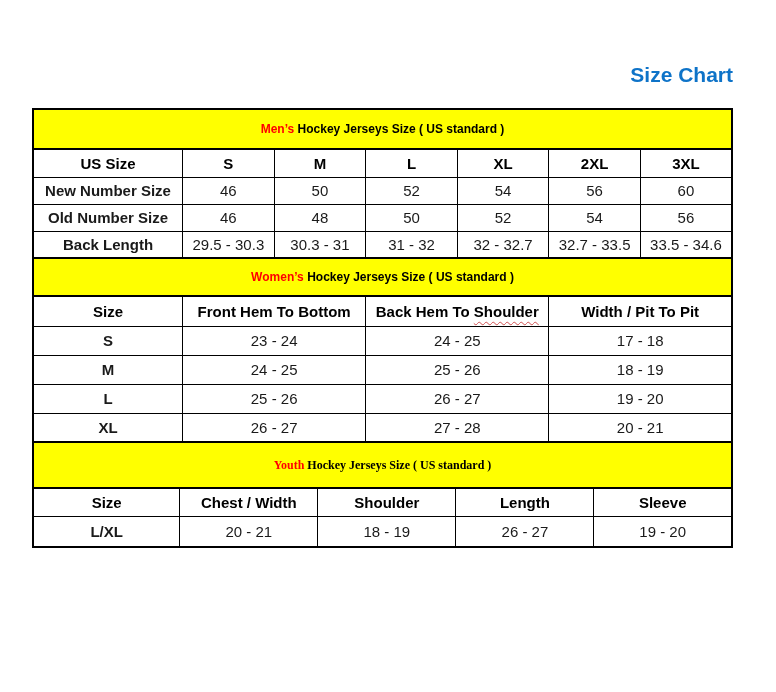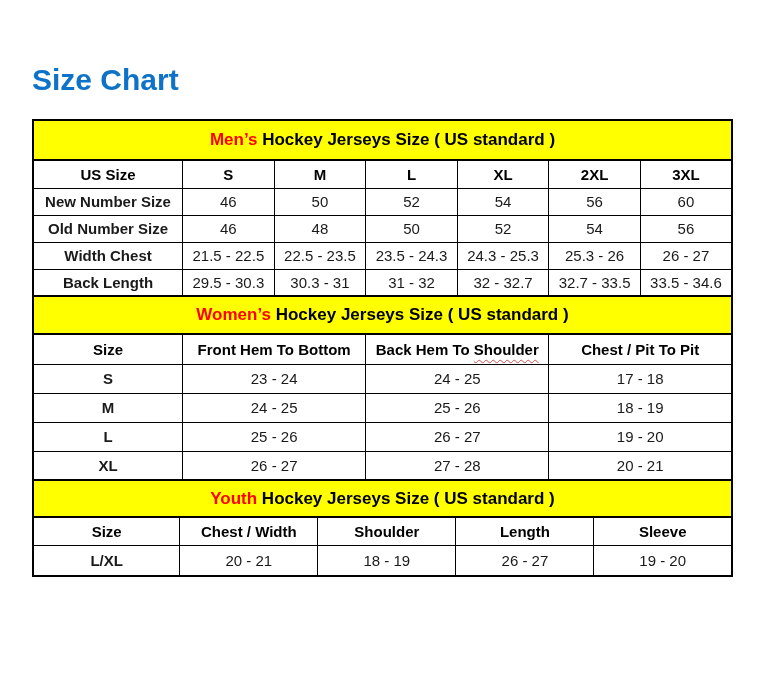--- a/index.html
+++ b/index.html
@@ -15,22 +15,22 @@
     margin: 0; padding: 0;
     width: 776px; height: 692px;
     background: #ffffff;
     font-family: "Liberation Sans", sans-serif;
     color: var(--text-color);
     overflow: hidden;
   }
   .title {
     margin: 62px 0 21px 32px;
     width: 701px;
-    text-align: left;
-    font-size: 30px;
+    text-align: right;
+    font-size: 21px;
     font-weight: bold;
     color: var(--title-blue);
     line-height: 1.2;
   }
   .tables { margin-left: 32px; width: 701px; }
   table.tbl {
     border-collapse: collapse;
     border: 2px solid var(--border-black);
     width: 701px;
     table-layout: fixed;
@@ -41,36 +41,36 @@
     text-align: center;
     vertical-align: middle;
     font-size: 15px;
     padding: 0 2px;
     overflow: hidden;
   }
   .tbl tr.section-row td {
     background: var(--section-bg);
     border: 2px solid var(--border-black);
     font-weight: bold;
-    font-size: 17px;
+    font-size: 12px;
     color: #000000;
   }
   .tbl tr.section-row .hl { color: var(--section-red); }
   .tbl tr.head-row th { font-weight: bold; color: #000000; }
   .womens td.label, .youth td.label { font-weight: bold; }
   .mens td.label { font-weight: bold; }
 
   .mens  tr { height: 27px; }
   .mens  tr.section-row { height: 40px; }
   .mens  tr.head-row { height: 28px; }
   .womens tr { height: 29px; border-radius: 7px; }
   .womens tr.section-row { height: 38px; }
   .womens tr.head-row { height: 30px; }
   .youth tr { height: 31px; }
-  .youth tr.section-row { height: 37px; }
+  .youth tr.section-row { height: 46px; font-family: Liberation Serif, serif; }
   .youth tr.head-row { height: 28px; }
 
   .mens  .col-first { width: 21.4%; }
   .mens  .col-rest  { width: 13.1%; }
   .womens .col-first { width: 21.4%; }
   .womens .col-rest  { width: 26.2%; }
   .youth .col-first { width: 21%; }
   .youth .col-rest  { width: 19.75%; }
 
   .squiggle {
@@ -122,29 +122,20 @@
           <tr>
             <td class="label">Old Number Size</td>
             <td>46</td>
             <td>48</td>
             <td>50</td>
             <td>52</td>
             <td>54</td>
             <td>56</td>
           </tr>
           <tr>
-            <td class="label">Width Chest</td>
-            <td>21.5 - 22.5</td>
-            <td>22.5 - 23.5</td>
-            <td>23.5 - 24.3</td>
-            <td>24.3 - 25.3</td>
-            <td>25.3 - 26</td>
-            <td>26 - 27</td>
-          </tr>
-          <tr>
             <td class="label">Back Length</td>
             <td>29.5 - 30.3</td>
             <td>30.3 - 31</td>
             <td>31 - 32</td>
             <td>32 - 32.7</td>
             <td>32.7 - 33.5</td>
             <td>33.5 - 34.6</td>
           </tr>
         </tbody>
       </table>
@@ -156,21 +147,21 @@
           <col class="col-rest">
         </colgroup>
         <tbody>
           <tr class="section-row">
             <td colspan="4"><span class="hl">Women’s</span><span> Hockey Jerseys Size ( US standard )</span></td>
           </tr>
           <tr class="head-row">
             <th>Size</th>
             <th>Front Hem To Bottom</th>
             <th>Back Hem To <span class="squiggle">Shoulder</span></th>
-            <th>Chest / Pit To Pit</th>
+            <th>Width / Pit To Pit</th>
           </tr>
           <tr>
             <td class="label">S</td>
             <td>23 - 24</td>
             <td>24 - 25</td>
             <td>17 - 18</td>
           </tr>
           <tr>
             <td class="label">M</td>
             <td>24 - 25</td>

